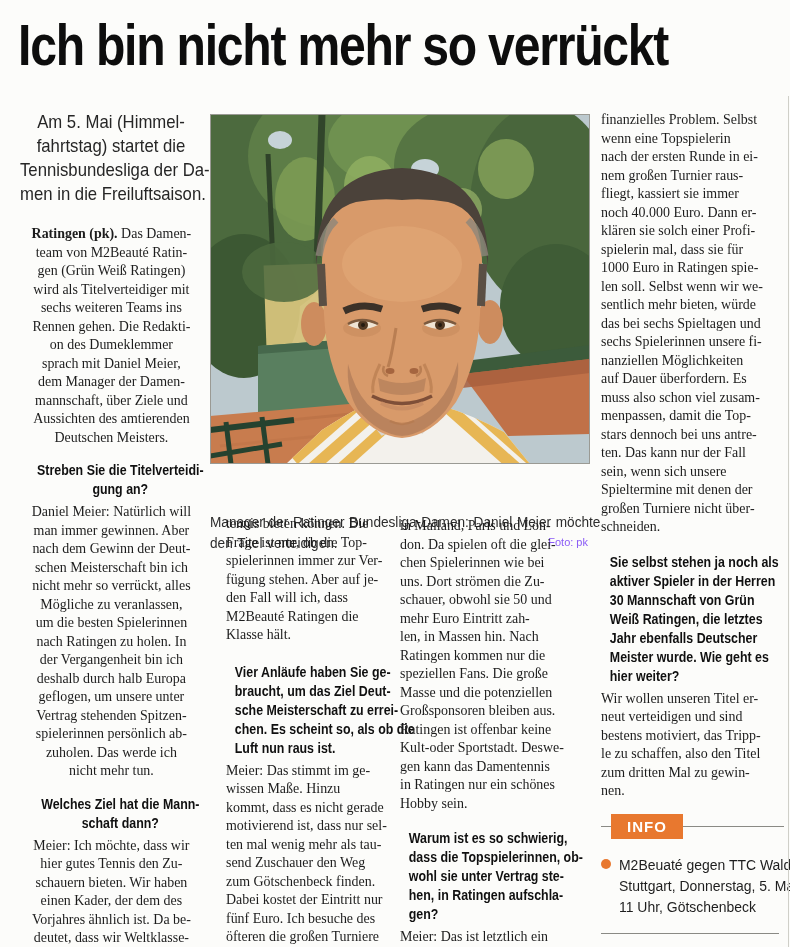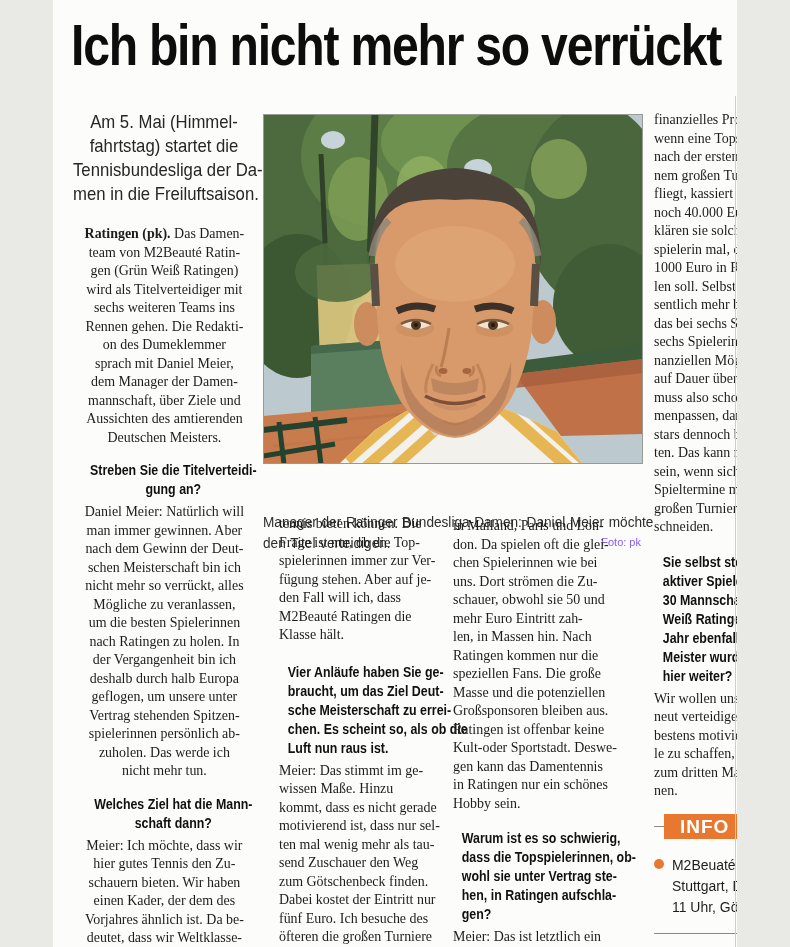--- a/index.html
+++ b/index.html
@@ -1,18 +1,18 @@
 <!DOCTYPE html>
 <html lang="de"><head>
 <meta charset="utf-8">
 <style>
   html,body{margin:0;padding:0;}
   body{background:#e9e9e6;}
   #page{
-    position:relative;width:684px;height:947px;margin:0 auto;
+    position:relative;width:790px;height:947px;margin:0 auto;
     background:#fcfcfa;overflow:hidden;
     font-family:"Liberation Sans",sans-serif;color:#1f1f1f;
   }
   .abs{position:absolute;}
   
   #headline{left:18px;top:10px;width:760px;height:78px;overflow:visible;}
   #headline .hl{
     display:inline-block;font-family:"Liberation Sans",sans-serif;font-weight:bold;
     font-size:58px;line-height:70px;letter-spacing:-1.5px;color:#0d0d0d;
     transform:scaleX(.83);transform-origin:0 0;white-space:pre;
@@ -47,21 +47,21 @@
     font-size:15.5px;line-height:21px;color:#2d2d2d;word-spacing:1px;
     transform:scaleX(.88);width:113%;
   }
   #photo-credit{position:absolute;right:2px;top:21px;font-size:11px;line-height:21px;color:#8b5cf6;}
   
   #info-box{margin-top:14px;position:relative;}
   #info-rule{position:relative;height:26px;}
   #info-rule .rule-line{position:absolute;left:0;right:2px;top:12px;border-top:1.5px solid #8a8a85;}
   #info-badge{
     position:absolute;left:10px;top:0;background:#E8782F;color:#ffffff;
-    font-weight:bold;font-size:19px;line-height:25px;padding:0 16px;letter-spacing:1px;
+    font-weight:bold;font-size:15px;line-height:25px;padding:0 16px;letter-spacing:1px;
   }
   #info-item{display:flex;margin-top:14px;}
   #info-bullet{flex:0 0 auto;width:10px;height:10px;border-radius:50%;background:#E8782F;margin:5px 8px 0 0;}
   .info-text{
     font-size:15.5px;line-height:21px;color:#1e1e1e;
     transform:scaleX(.9);width:111%;
   }
   #info-bottom-rule{margin-top:16px;width:178px;border-top:1.5px solid #8a8a85;}
   
   #scan-edge{right:1px;top:96px;width:1px;height:851px;background:#cfcfc8;}

